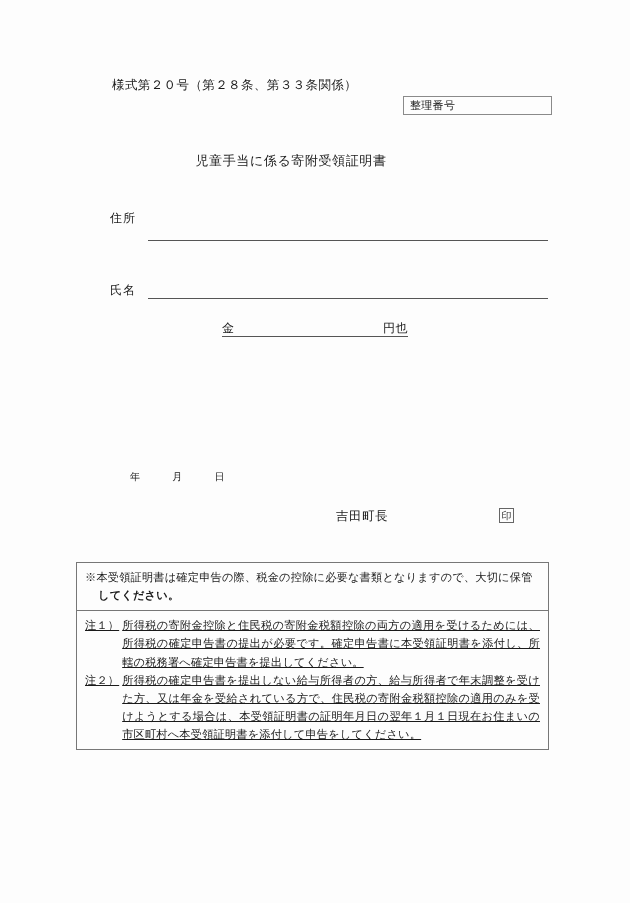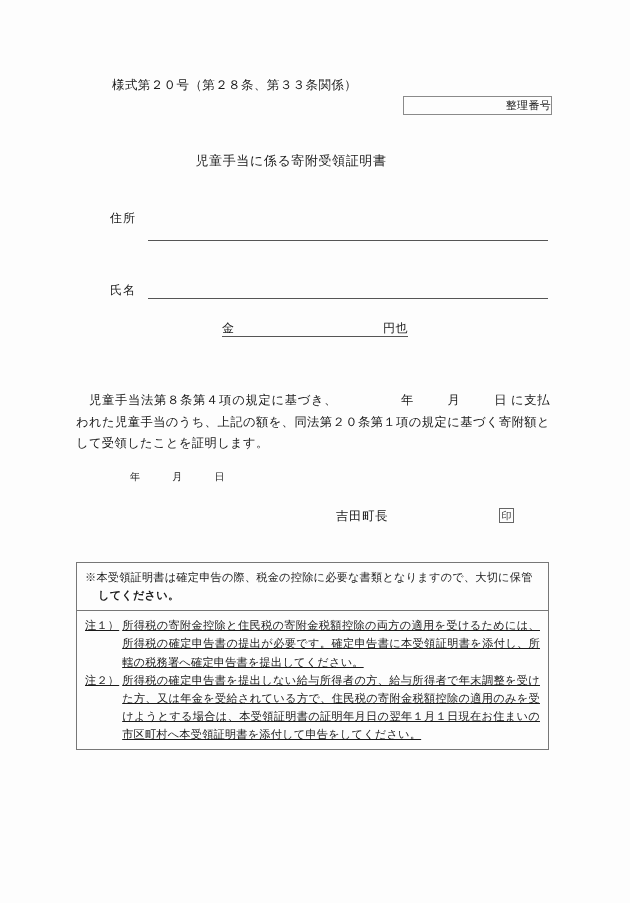--- a/index.html
+++ b/index.html
@@ -33,21 +33,20 @@
   .ref-box {
     position: absolute;
     left: 403px;
     top: 96px;
     width: 149px;
     height: 19px;
     border: 1px solid #8a8a8a;
     box-sizing: border-box;
     display: flex;
     align-items: center;
-    justify-content: flex-end;
   }
   .ref-box-label {
     font-size: 11px;
     padding-left: 6px;
     letter-spacing: 0.3px;
     white-space: nowrap;
   }
 
   
   .doc-title {
@@ -234,30 +233,20 @@
   <div class="field-row field-name">
     <span class="field-label">氏名</span>
   </div>
   <div class="name-rule"></div>
 
   <div class="amount-line">
     <span>金</span>
     <span>円也</span>
   </div>
 
-  <div class="body-para">
-    <span>　児童手当法第８条第４項の規定に基づき、</span>
-    <span class="gap-year"></span>
-    <span>年</span>
-    <span class="gap-month"></span>
-    <span>月</span>
-    <span class="gap-day"></span>
-    <span>日</span>
-    <span>に支払われた児童手当のうち、上記の額を、同法第２０条第１項の規定に基づく寄附額として受領したことを証明します。</span>
-  </div>
 
   <div class="date-line">
     <span>年</span>
     <span class="sp"></span>
     <span>月</span>
     <span class="sp"></span>
     <span>日</span>
   </div>
 
   <div class="signature-row">

